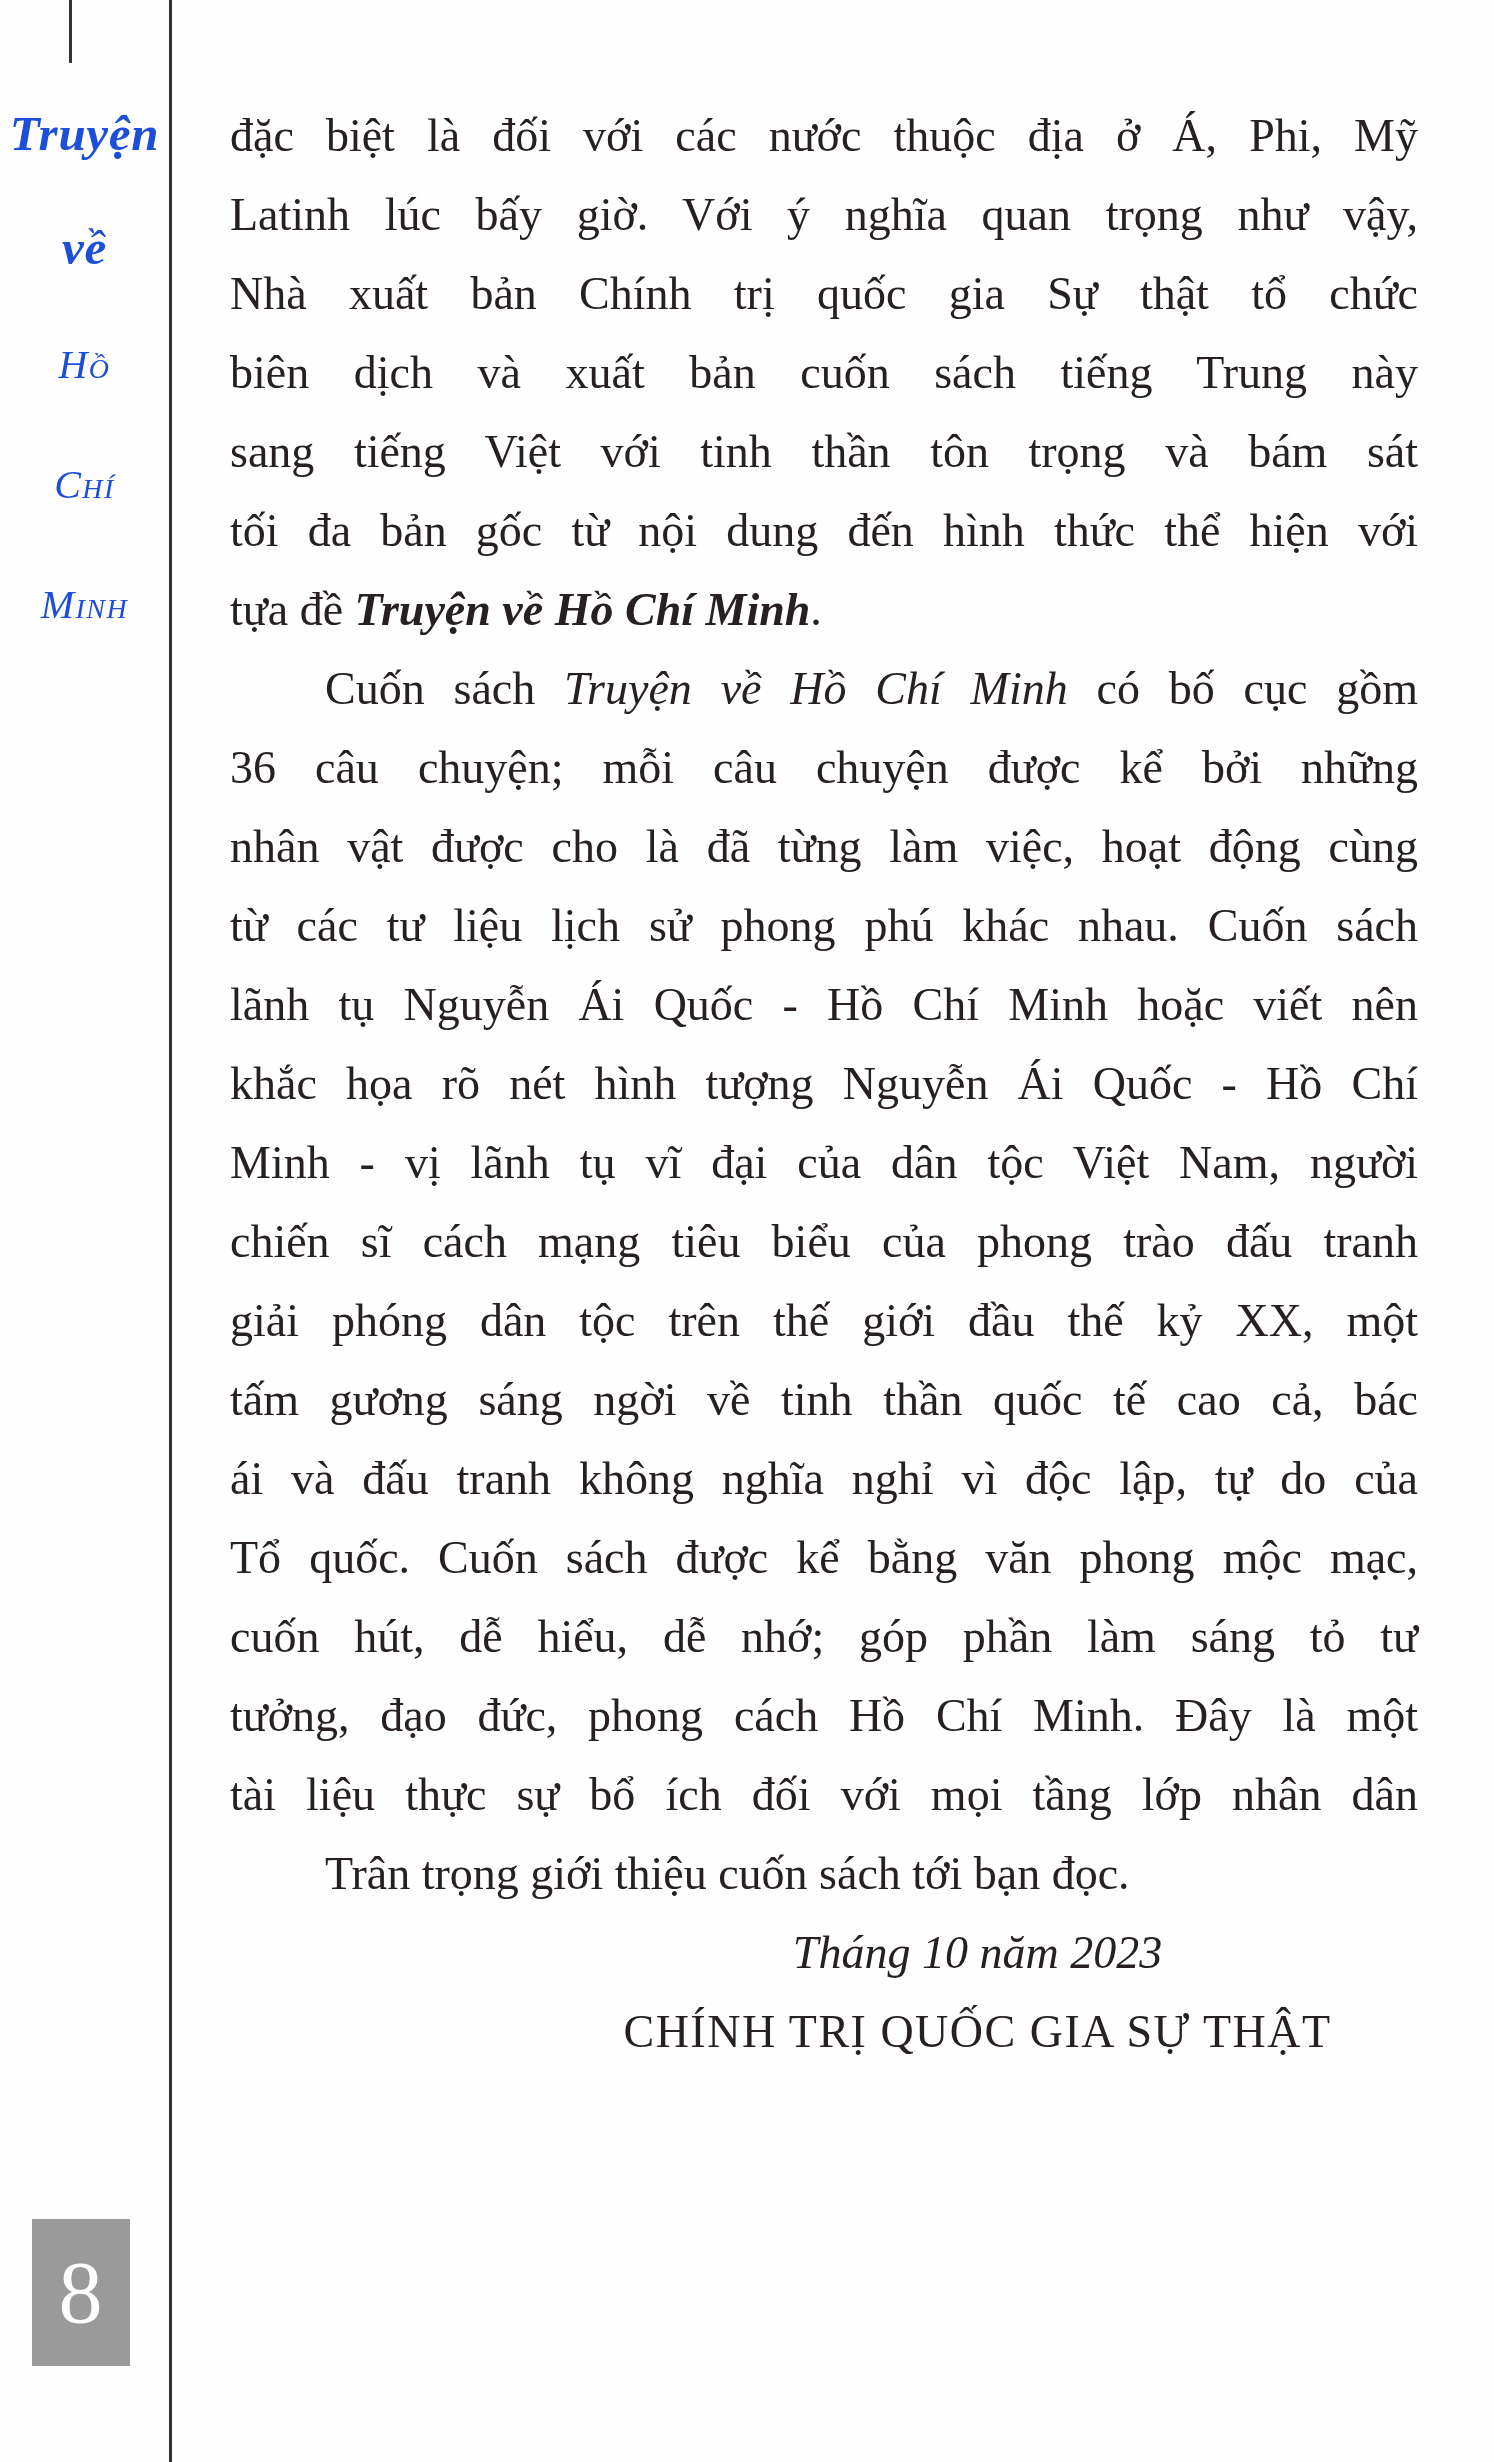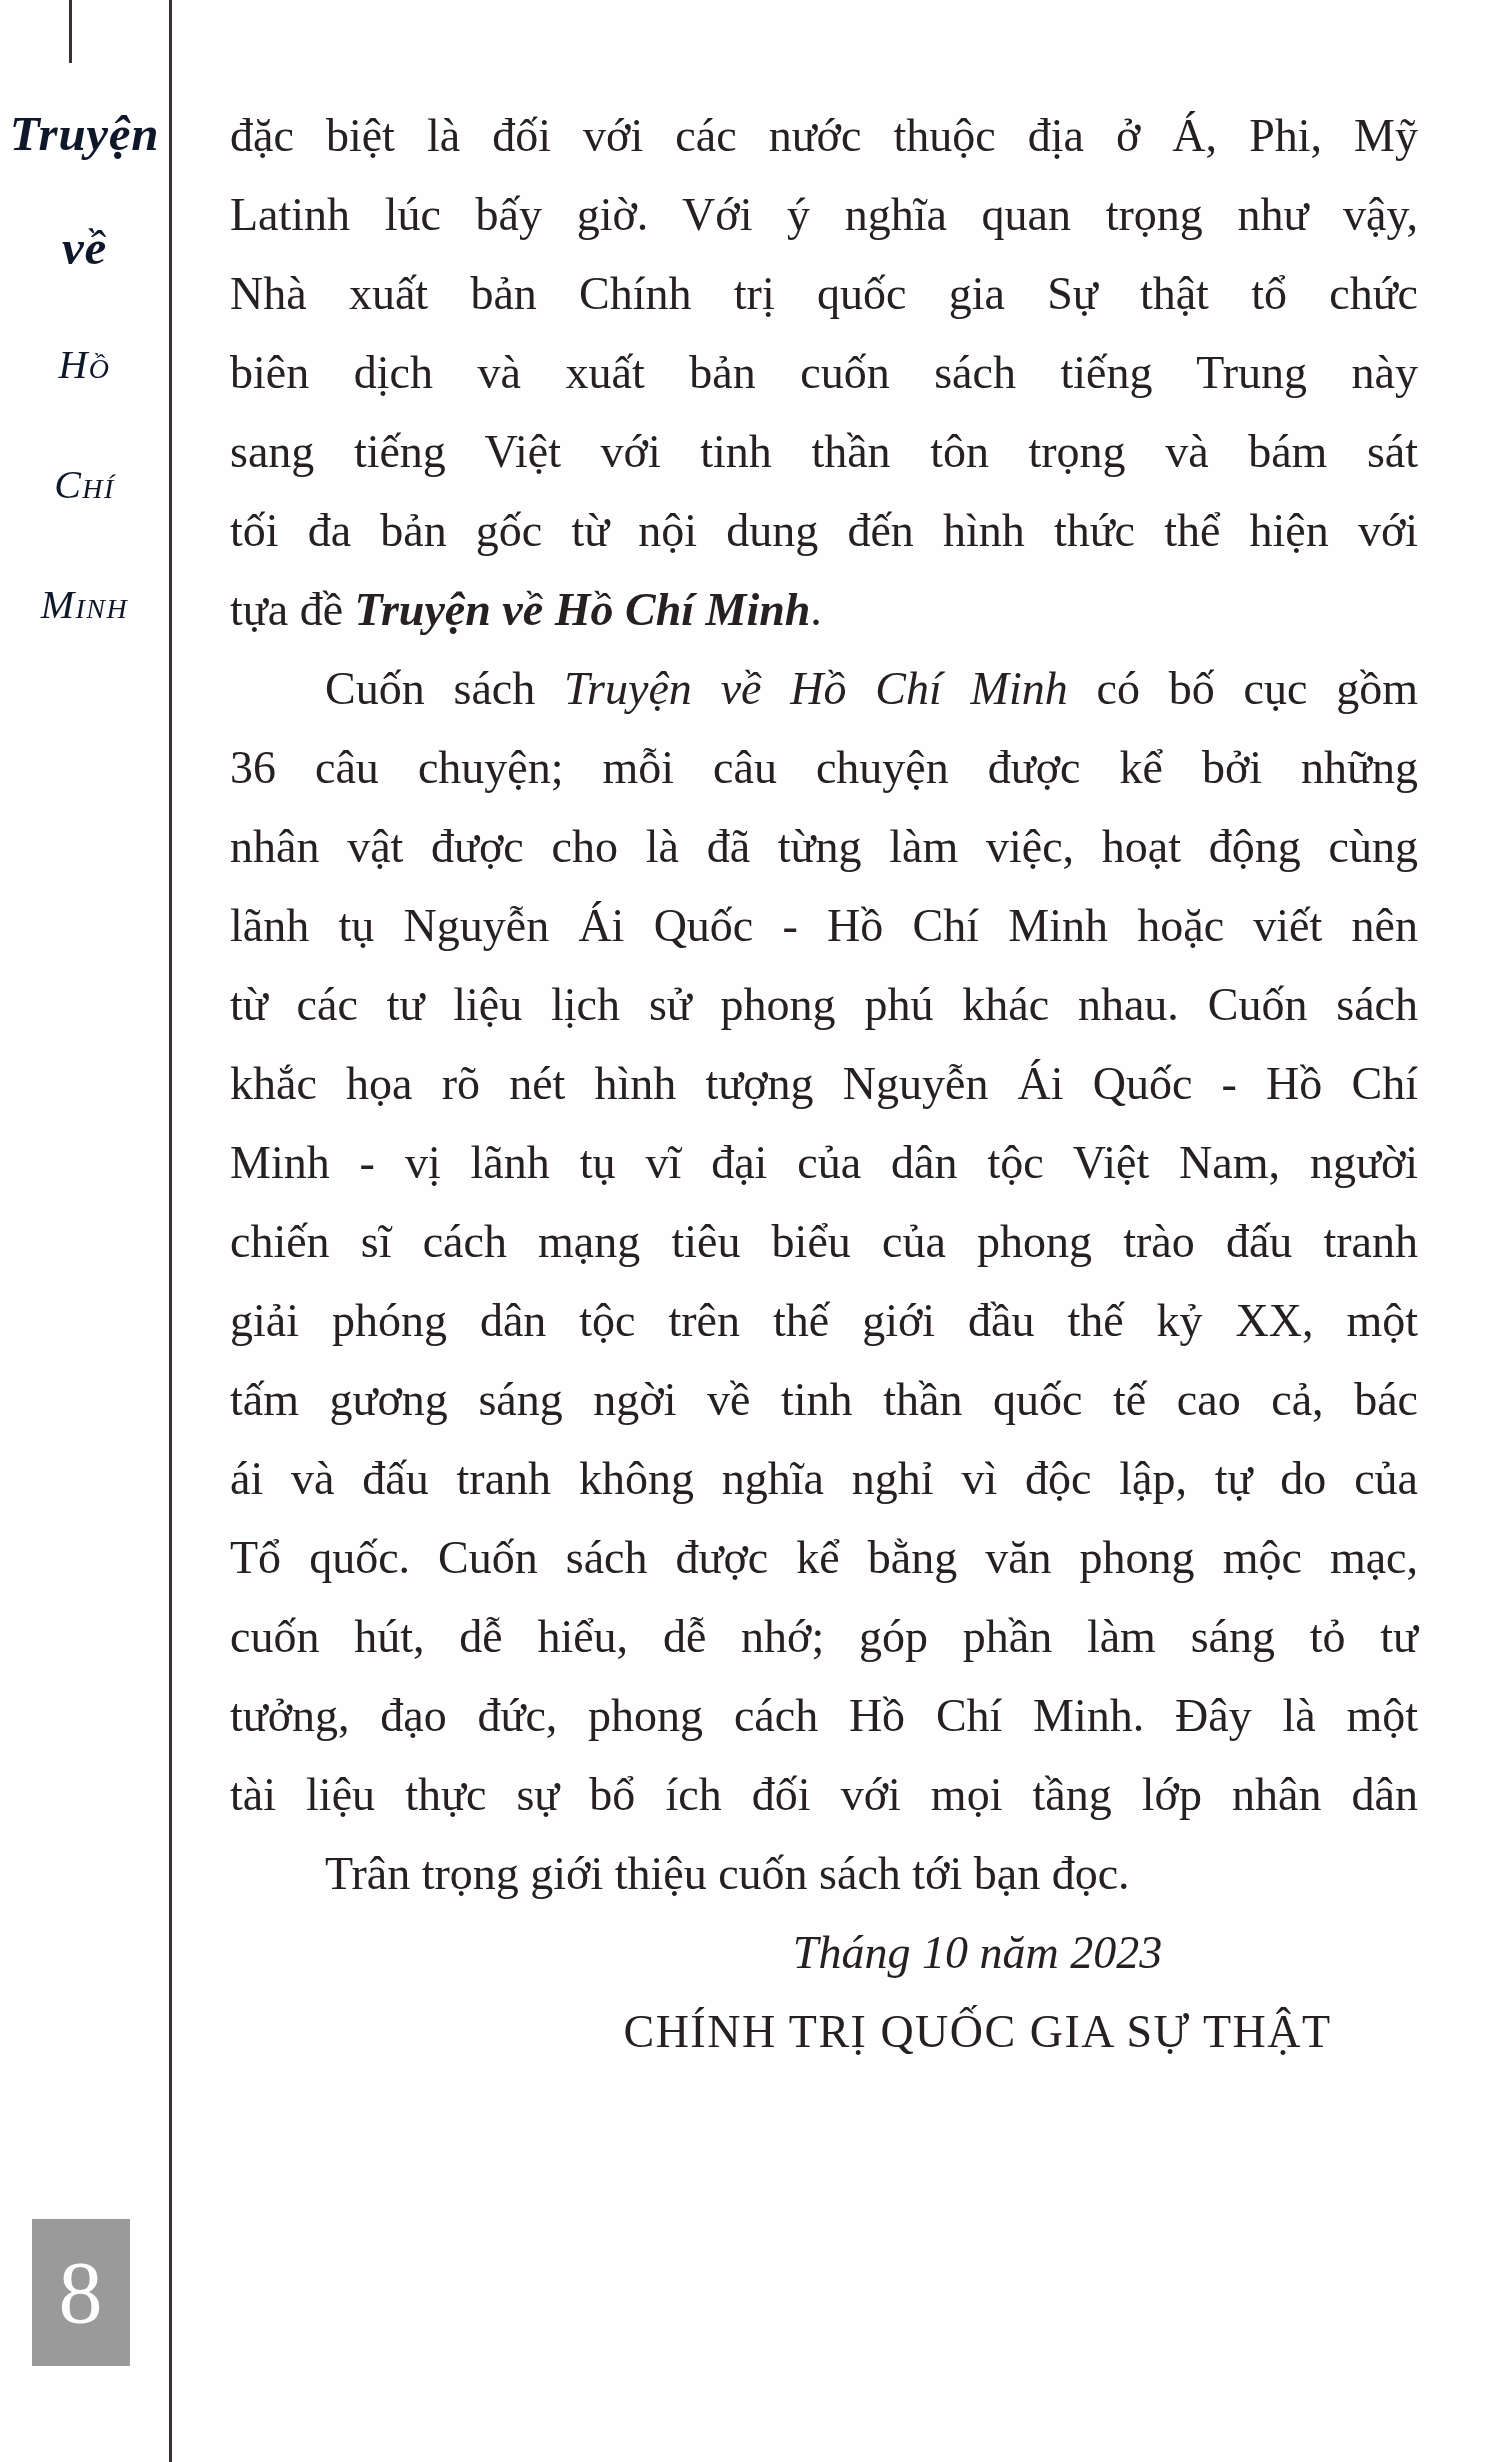--- a/index.html
+++ b/index.html
@@ -39,21 +39,21 @@
     position: absolute;
     left: 0;
     top: 0;
     width: 169px;
     height: 100%;
   }
   .side-word {
     position: absolute;
     width: 169px;
     text-align: center;
-    color: #0f172a;
+    color: #1d4ed8;
   }
   .side-word.script {
     font-style: italic;
     font-weight: 600;
     font-size: 49px;
     letter-spacing: 0.7px;
   }
   .side-word.caps {
     font-variant: small-caps;
     font-size: 40px;
@@ -145,22 +145,22 @@
       <div class="line">biên dịch và xuất bản cuốn sách tiếng Trung này</div>
       <div class="line">sang tiếng Việt với tinh thần tôn trọng và bám sát</div>
       <div class="line">tối đa bản gốc từ nội dung đến hình thức thể hiện với</div>
       <div class="line-last"><span>tựa đề </span><span class="book-title-bold">Truyện về Hồ Chí Minh</span><span>.</span></div>
     </div>
 
     <div>
       <div class="line indent"><span>Cuốn sách </span><span class="book-title-italic">Truyện về Hồ Chí Minh</span><span> có bố cục gồm</span></div>
       <div class="line">36 câu chuyện; mỗi câu chuyện được kể bởi những</div>
       <div class="line">nhân vật được cho là đã từng làm việc, hoạt động cùng</div>
+      <div class="line">từ các tư liệu lịch sử phong phú khác nhau. Cuốn sách</div>
       <div class="line">lãnh tụ Nguyễn Ái Quốc - Hồ Chí Minh hoặc viết nên</div>
-      <div class="line">từ các tư liệu lịch sử phong phú khác nhau. Cuốn sách</div>
       <div class="line">khắc họa rõ nét hình tượng Nguyễn Ái Quốc - Hồ Chí</div>
       <div class="line">Minh - vị lãnh tụ vĩ đại của dân tộc Việt Nam, người</div>
       <div class="line">chiến sĩ cách mạng tiêu biểu của phong trào đấu tranh</div>
       <div class="line">giải phóng dân tộc trên thế giới đầu thế kỷ XX, một</div>
       <div class="line">tấm gương sáng ngời về tinh thần quốc tế cao cả, bác</div>
       <div class="line">ái và đấu tranh không nghĩa nghỉ vì độc lập, tự do của</div>
       <div class="line">Tổ quốc. Cuốn sách được kể bằng văn phong mộc mạc,</div>
       <div class="line">cuốn hút, dễ hiểu, dễ nhớ; góp phần làm sáng tỏ tư</div>
       <div class="line">tưởng, đạo đức, phong cách Hồ Chí Minh. Đây là một</div>
       <div class="line">tài liệu thực sự bổ ích đối với mọi tầng lớp nhân dân</div>

